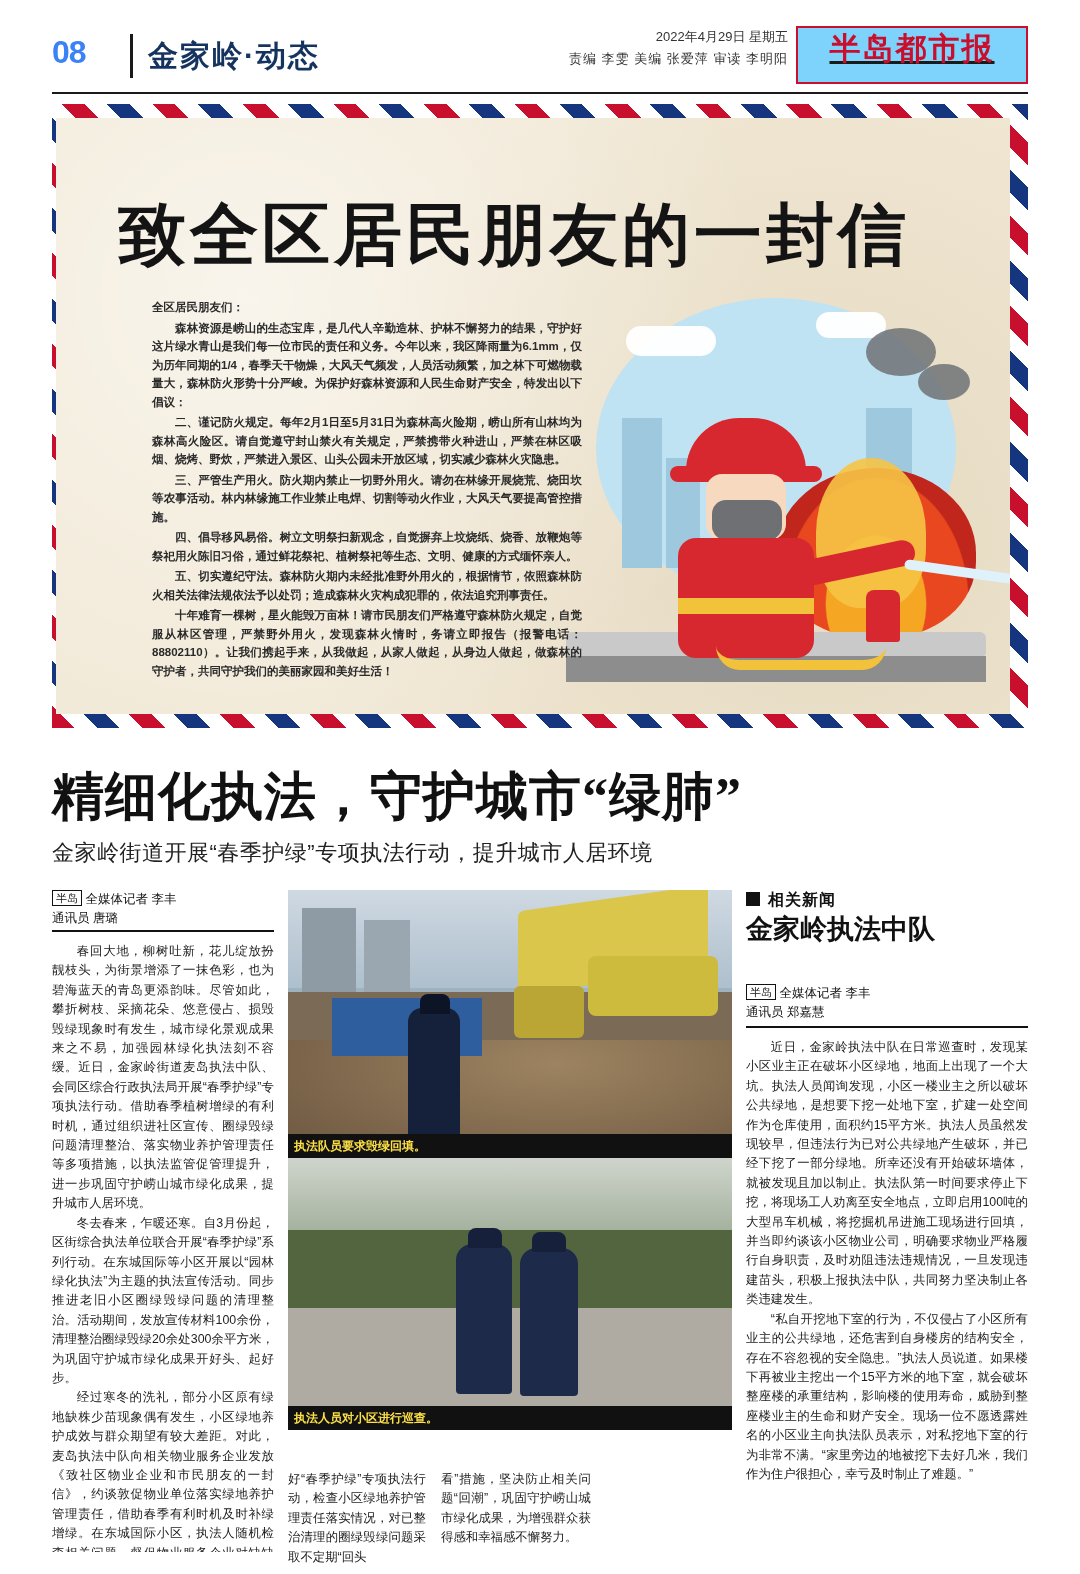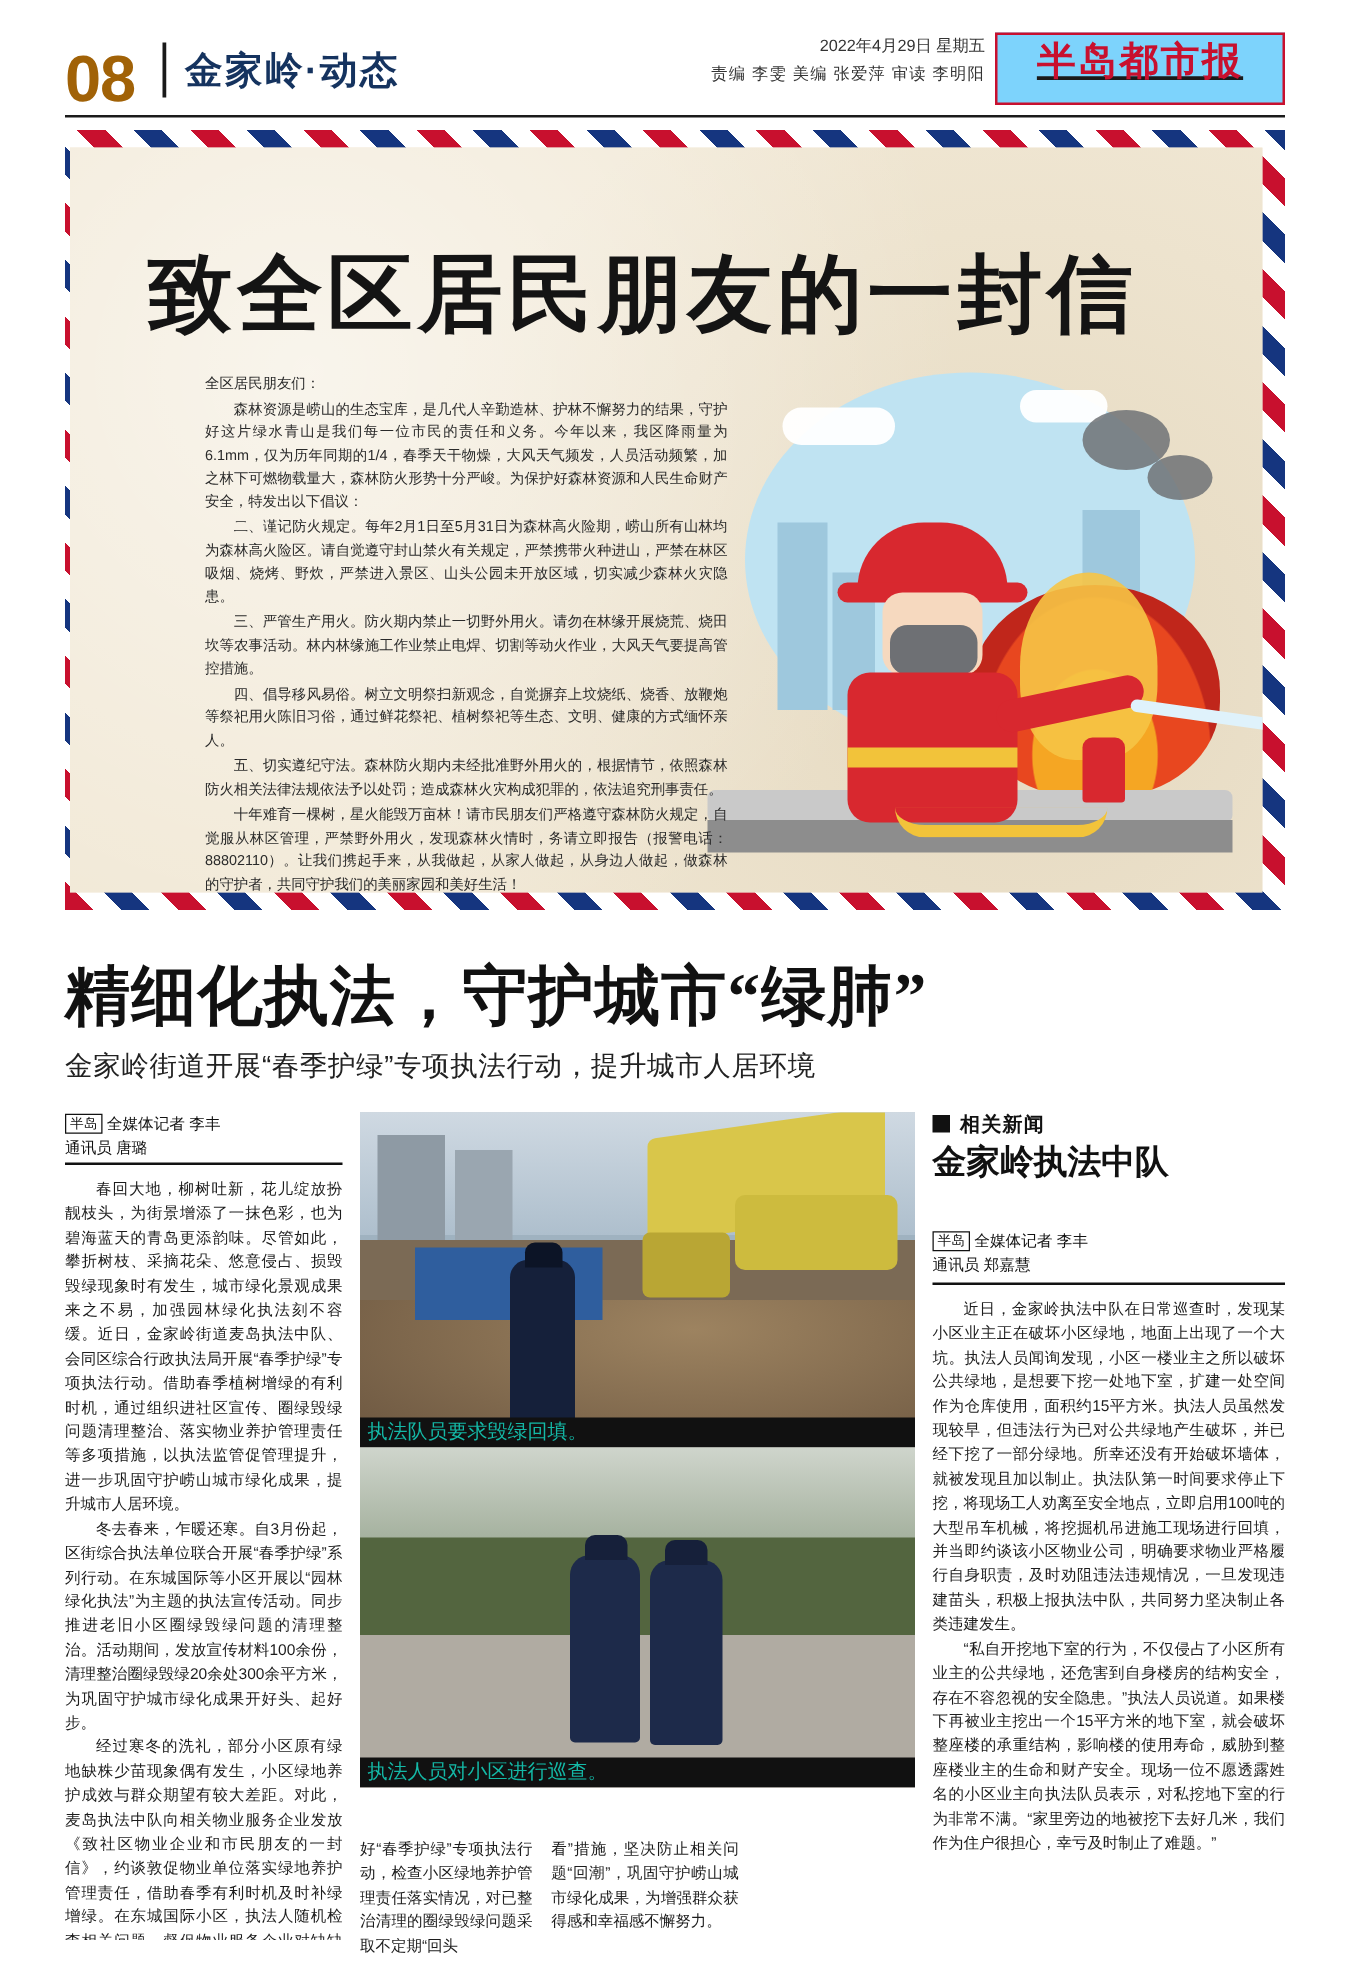--- a/index.html
+++ b/index.html
@@ -7,39 +7,39 @@
     width:1080px;height:1574px;
     background:#ffffff;
     font-family:"Liberation Sans","DejaVu Sans",sans-serif;
     color:#1a1a1a;
     overflow:hidden;
   }
   .page{position:relative;width:1080px;height:1574px;}
 
   
   .masthead{position:absolute;left:52px;top:28px;width:976px;height:62px;}
-  .pagenum{position:absolute;left:0;top:6px;font-size:52px;font-weight:bold;letter-spacing:-1px;color:#a16207;}
+  .pagenum{position:absolute;left:0;top:6px;font-size:32px;font-weight:bold;letter-spacing:-1px;color:#3b82f6;}
   .mast-divider{position:absolute;left:78px;top:6px;width:3px;height:44px;background:#1a1a1a;}
   .mast-section{position:absolute;left:96px;top:8px;font-size:30px;font-weight:bold;color:#15335f;letter-spacing:2px;}
   .mast-date{position:absolute;right:240px;top:0px;font-size:13px;color:#333;white-space:nowrap;}
   .mast-credits{position:absolute;right:240px;top:22px;font-size:13px;color:#333;white-space:nowrap;letter-spacing:1px;}
   .logo{position:absolute;right:0;top:-2px;width:228px;height:54px;border:2px solid #c8102e;display:flex;align-items:flex-start;justify-content:center;background:#7dd3fc;text-decoration:underline;}
   .logo-text{font-size:31px;font-weight:bold;color:#c8102e;letter-spacing:2px;}
   .mast-rule{position:absolute;left:52px;top:92px;width:976px;height:2px;background:#1a1a1a;}
   .letter-stripes{position:absolute;left:52px;top:104px;width:976px;height:624px;
     background:repeating-linear-gradient(45deg,#c8102e 0 16px,#ffffff 16px 32px,#15357f 32px 48px,#ffffff 48px 64px);
   }
   .letter-inner{position:absolute;left:56px;top:118px;width:930px;height:596px;background:#f2ead8;overflow:hidden;padding-left:24px;}
   .letter-paper-tex{position:absolute;inset:0;background:
      radial-gradient(circle at 20% 30%,rgba(255,255,255,.55),transparent 60%),
      radial-gradient(circle at 80% 70%,rgba(214,198,165,.45),transparent 60%),
      #f1e8d5;}
   .letter-title{position:absolute;left:62px;top:72px;width:800px;font-size:68px;font-weight:bold;letter-spacing:4px;color:#141414;font-family:"Liberation Serif","DejaVu Serif",serif;}
   .letter-body{position:absolute;left:96px;top:180px;width:430px;font-size:11.5px;line-height:18.5px;color:#2a2a2a;text-align:justify;}
-  .letter-body p{margin:0 0 2px 12px;text-indent:2em;}
+  .letter-body p{margin:0 0 2px 0;text-indent:2em;font-weight:bold;}
   .letter-body p.nohead{text-indent:0;}
 
   
   .illo{position:absolute;right:24px;top:150px;width:420px;height:430px;}
   .illo-sky{position:absolute;left:30px;top:30px;width:360px;height:300px;border-radius:50%;background:#bfe3f2;}
   .illo-cloud{position:absolute;background:#ffffff;border-radius:30px;opacity:.95;}
   .illo-ground{position:absolute;left:0;bottom:40px;width:420px;height:26px;background:#c9c9c9;border-radius:6px;}
   .illo-road{position:absolute;left:0;bottom:16px;width:420px;height:26px;background:#8d8d8d;}
   .bldg{position:absolute;background:#9ec8dd;}
   .fire{position:absolute;right:10px;bottom:60px;width:200px;height:170px;
@@ -64,21 +64,21 @@
   .byline{font-size:12.5px;line-height:19px;color:#111;}
   .bodytext{font-size:12.4px;line-height:19.4px;color:#1c1c1c;text-align:justify;}
   .bodytext p{margin:0;text-indent:2em;}
 
   .colA{position:absolute;left:52px;top:890px;width:222px;}
   .colA-rule{position:absolute;left:52px;top:930px;width:222px;height:2px;background:#111;}
   .colA-body{position:absolute;left:52px;top:942px;width:222px;height:610px;overflow:hidden;}
 
   .colB{position:absolute;left:288px;top:890px;width:444px;}
   .photo{position:relative;width:444px;background:#5b6b77;overflow:hidden;}
-  .cap{position:absolute;left:0;bottom:0;width:100%;background:#111;color:#14b8a6;font-size:16px;line-height:20px;padding:2px 6px;box-sizing:border-box;}
+  .cap{position:absolute;left:0;bottom:0;width:100%;background:#111;color:#fde047;font-size:12px;line-height:20px;padding:2px 6px;box-sizing:border-box;font-weight:bold;}
   .colB-body{position:absolute;left:288px;top:1470px;width:444px;height:96px;overflow:hidden;}
   .colB-body .c{float:left;width:138px;margin-right:15px;}
   .side-flag{position:absolute;left:746px;top:892px;width:14px;height:14px;background:#111;}
   .side-kicker{position:absolute;left:768px;top:890px;font-size:16px;font-weight:bold;color:#111;letter-spacing:1px;}
   .side-title{position:absolute;left:746px;top:916px;width:282px;font-size:27px;font-weight:bold;line-height:27px;color:#111;}
   .side-byline{position:absolute;left:746px;top:984px;width:282px;}
   .side-rule{position:absolute;left:746px;top:1026px;width:282px;height:2px;background:#111;}
   .side-body{position:absolute;left:746px;top:1038px;width:282px;height:514px;overflow:hidden;}
 
   .tagbox{display:inline-block;border:1px solid #111;padding:0 3px;font-size:11px;line-height:14px;vertical-align:1px;}

